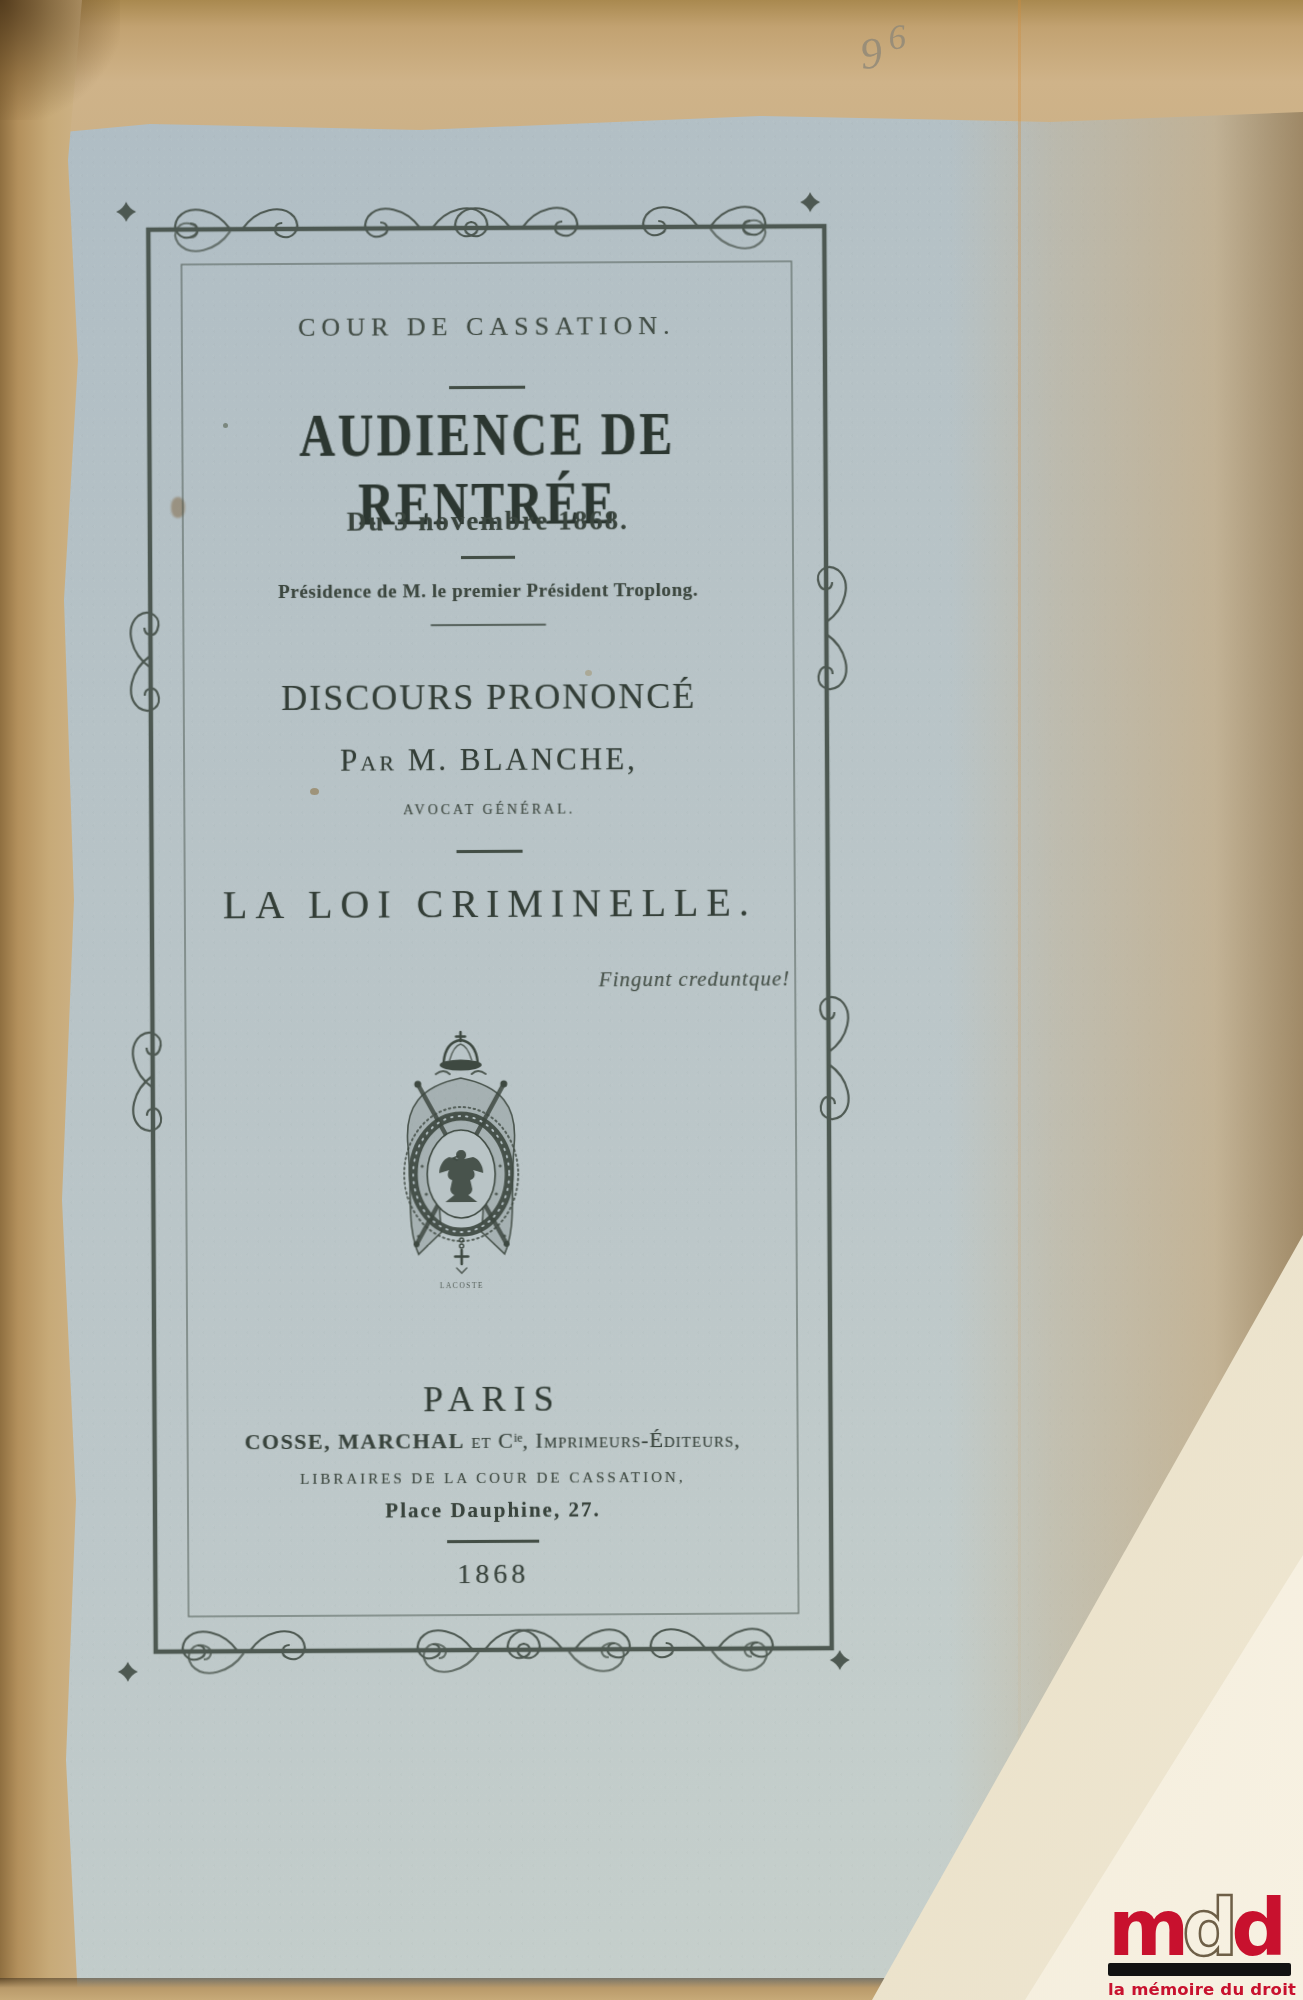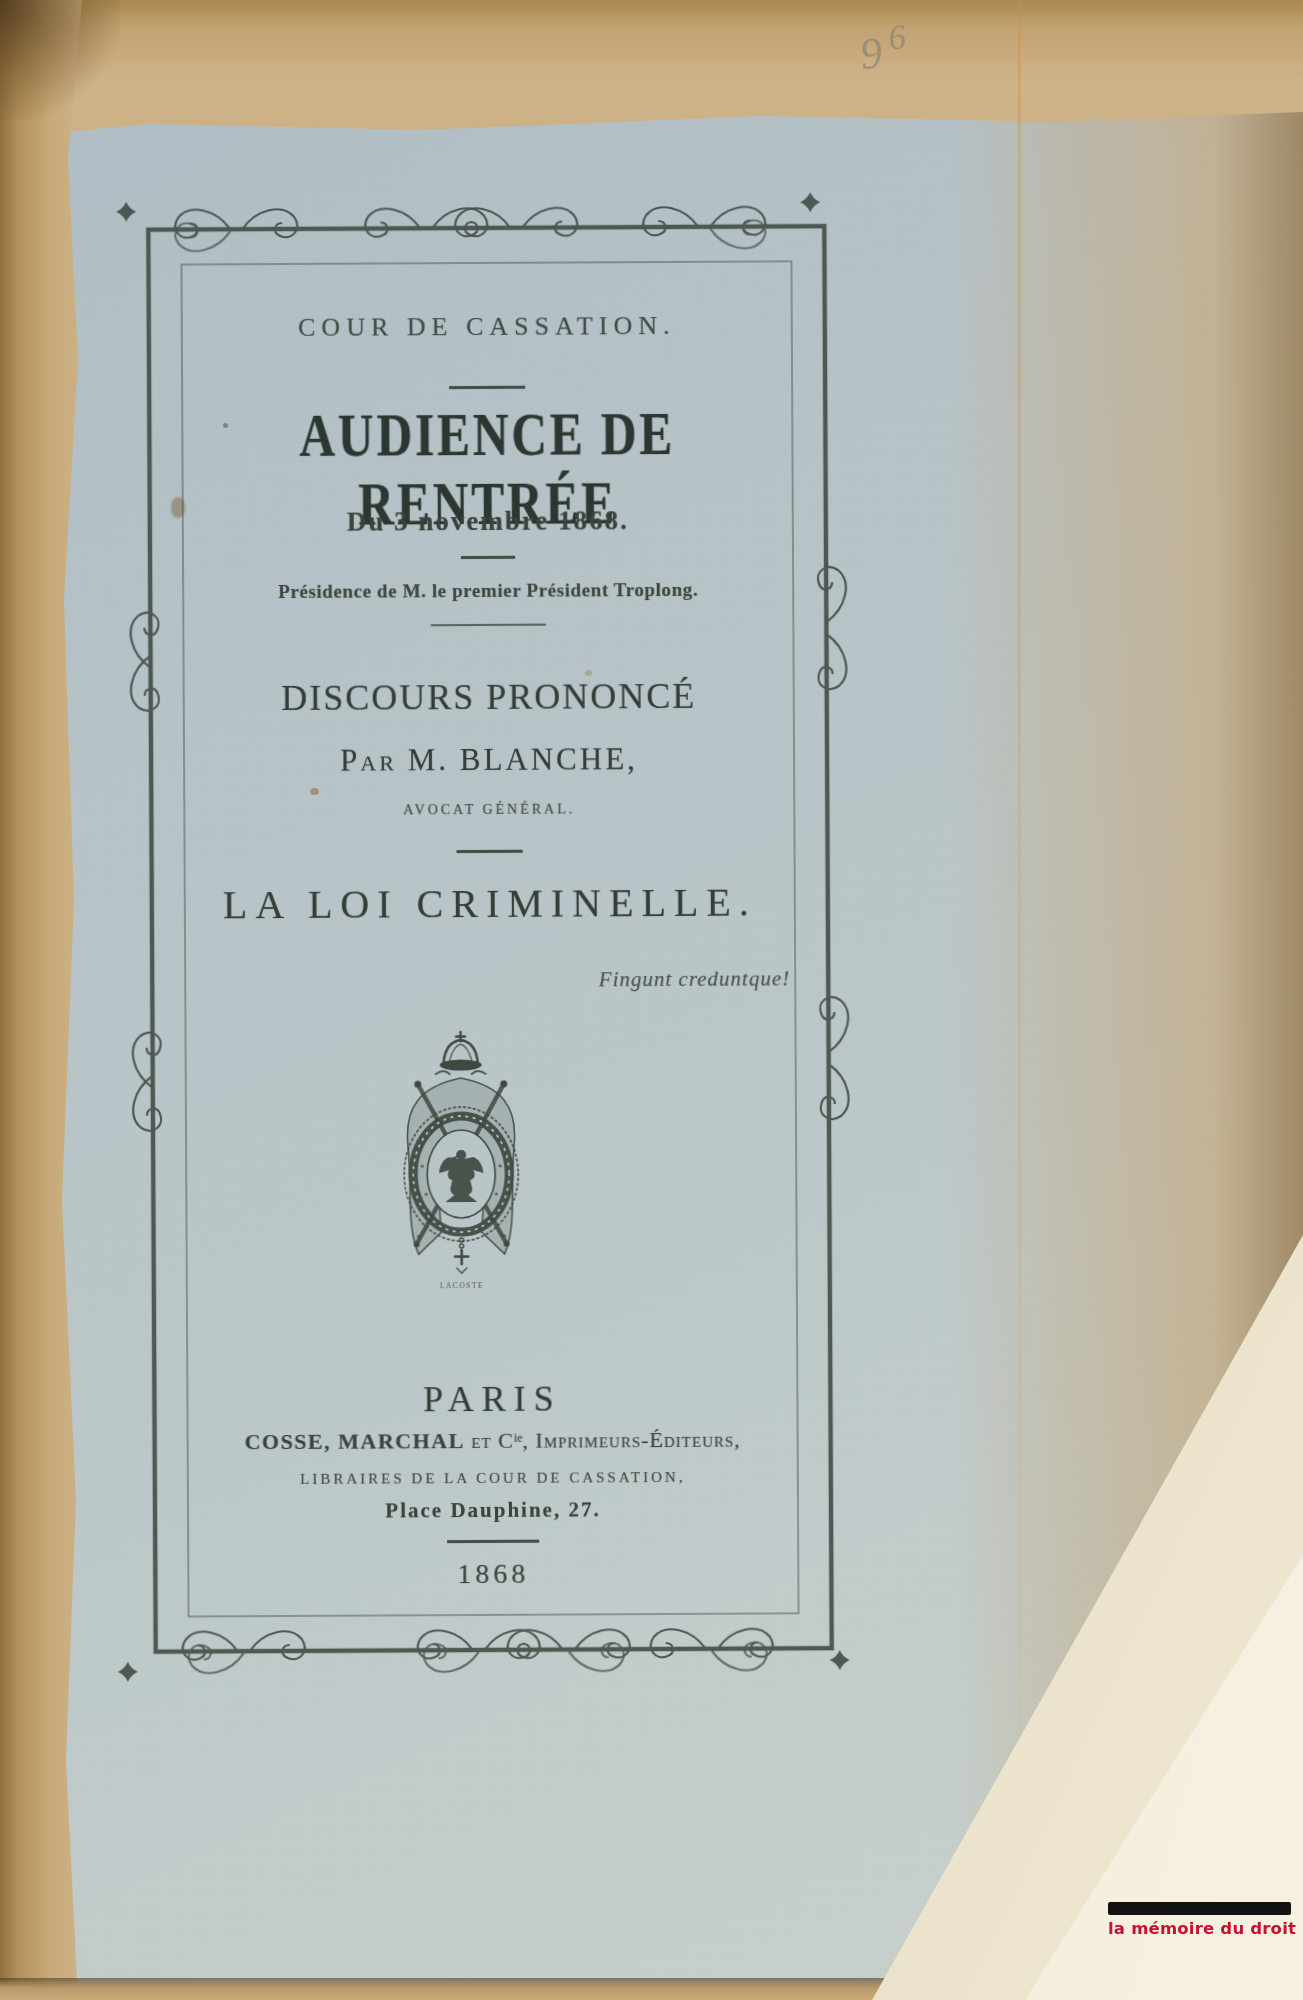--- a/index.html
+++ b/index.html
@@ -264,15 +264,16 @@
     <div class="tblock address">Place Dauphine, 27.</div>
     <div class="rule rule5"></div>
     <div class="tblock year">1868</div>
   </div>
 </div>
 
 <div class="abs fold1"></div>
 <div class="abs fold2"></div>
 
 <div class="abs mdd">
+  <div class="mdd-letters"><span class="red">m</span><span class="outline">d</span><span class="red">d</span></div>
   <div class="mdd-bar"></div>
   <div class="mdd-tagline">la mémoire du droit</div>
 </div>
 
 </body></html>

